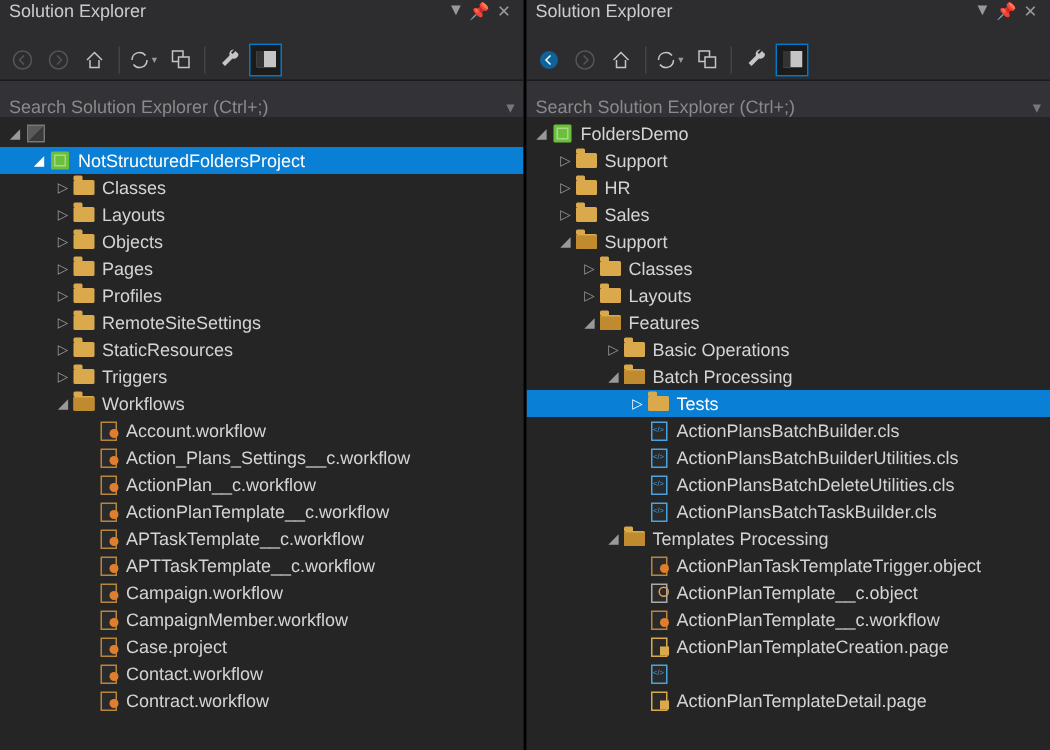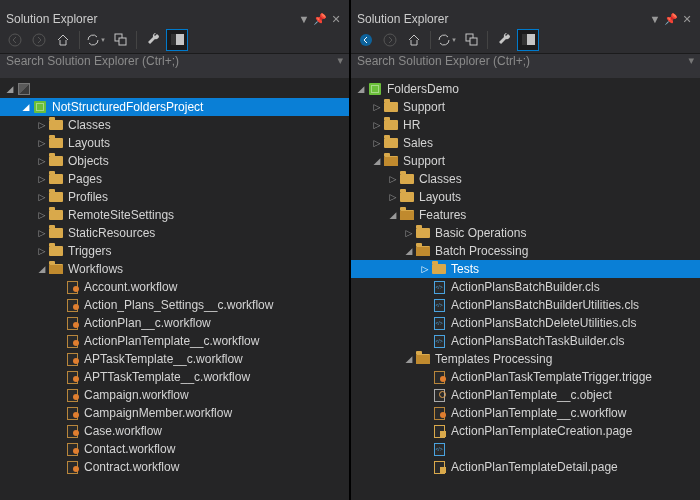--- a/index.html
+++ b/index.html
@@ -1,27 +1,27 @@
 <!DOCTYPE html>
 <html><head>
 <meta charset="utf-8">
 <style>
   * { margin: 0; padding: 0; box-sizing: border-box; font-family: "Segoe UI", Arial, sans-serif; }
   body { background: #000; width: 700px; height: 500px; overflow: hidden; display: flex; gap: 2px; }
   .panel { flex: 1; background: #252526; display: flex; flex-direction: column; color: #d4d4d4; font-size: 12px; overflow: hidden; }
-  .title-bar { background: #2d2d30; display: flex; align-items: flex-end; height: 26px; padding: 0 6px; }
+  .title-bar { background: #2d2d30; display: flex; align-items: flex-start; height: 26px; padding: 0 6px; }
   .title-bar .title { flex: 1; color: #cccccc; }
   .title-bar .btns { display: flex; gap: 2px; align-items: center; }
   .tb-icon { width: 14px; height: 14px; display: inline-flex; align-items: center; justify-content: center; color: #999; font-size: 11px; }
   .toolbar { background: #2d2d30; height: 28px; display: flex; align-items: center; padding: 0 4px; gap: 2px; border-bottom: 1px solid #1b1b1c; }
   .tool { width: 22px; height: 22px; display: inline-flex; align-items: center; justify-content: center; color: #c5c5c5; font-size: 13px; cursor: pointer; }
   .tool.dd::after { content:"▾"; font-size:7px; margin-left:2px; color:#999; }
   .sep { width:1px; height:18px; background:#444; margin:0 3px; }
   .pressed { background:#1b1b1c; border:1px solid #007acc; }
-  .search { background: #333337; height: 24px; display: flex; align-items: flex-start; padding: 0 6px; color: #999; }
+  .search { background: #333337; height: 24px; display: flex; align-items: flex-end; padding: 0 6px; color: #999; }
   .search .ph { flex:1; color:#8a8a8a; }
   .tree { flex:1; overflow: hidden; background:#252526; padding-top:2px; }
   .row { display:flex; align-items:center; height:18px; white-space:nowrap; cursor:pointer; }
   .row.sel { background:#0a7fd6; color:#fff; }
   .row.sel .lbl { color:#fff; }
   .caret { width:12px; text-align:center; font-size:9px; color:#999; display:inline-block; }
   .row.sel .caret { color:#fff; }
   .spacer { display:inline-block; }
   .icon { width:16px; height:14px; display:inline-flex; align-items:center; justify-content:center; margin-right:4px; flex-shrink:0; }
   .lbl { color:#d4d4d4; }
@@ -255,21 +255,21 @@
           <span class="wf"></span>
         </span>
         <span class="lbl">CampaignMember.workflow</span>
       </div>
       <div class="row">
         <span class="spacer" style="width: 52px;"></span>
         <span class="caret"></span>
         <span class="icon">
           <span class="wf"></span>
         </span>
-        <span class="lbl">Case.workflow</span>
+        <span class="lbl">Case.project</span>
       </div>
       <div class="row">
         <span class="spacer" style="width: 52px;"></span>
         <span class="caret"></span>
         <span class="icon">
           <span class="wf"></span>
         </span>
         <span class="lbl">Contact.workflow</span>
       </div>
       <div class="row">
@@ -467,21 +467,21 @@
           <span class="fld open"></span>
         </span>
         <span class="lbl">Templates Processing</span>
       </div>
       <div class="row">
         <span class="spacer" style="width: 68px;"></span>
         <span class="caret"></span>
         <span class="icon">
           <span class="wf"></span>
         </span>
-        <span class="lbl">ActionPlanTaskTemplateTrigger.trigge</span>
+        <span class="lbl">ActionPlanTaskTemplateTrigger.object</span>
       </div>
       <div class="row">
         <span class="spacer" style="width: 68px;"></span>
         <span class="caret"></span>
         <span class="icon">
           <span class="obj"></span>
         </span>
         <span class="lbl">ActionPlanTemplate__c.object</span>
       </div>
       <div class="row">

